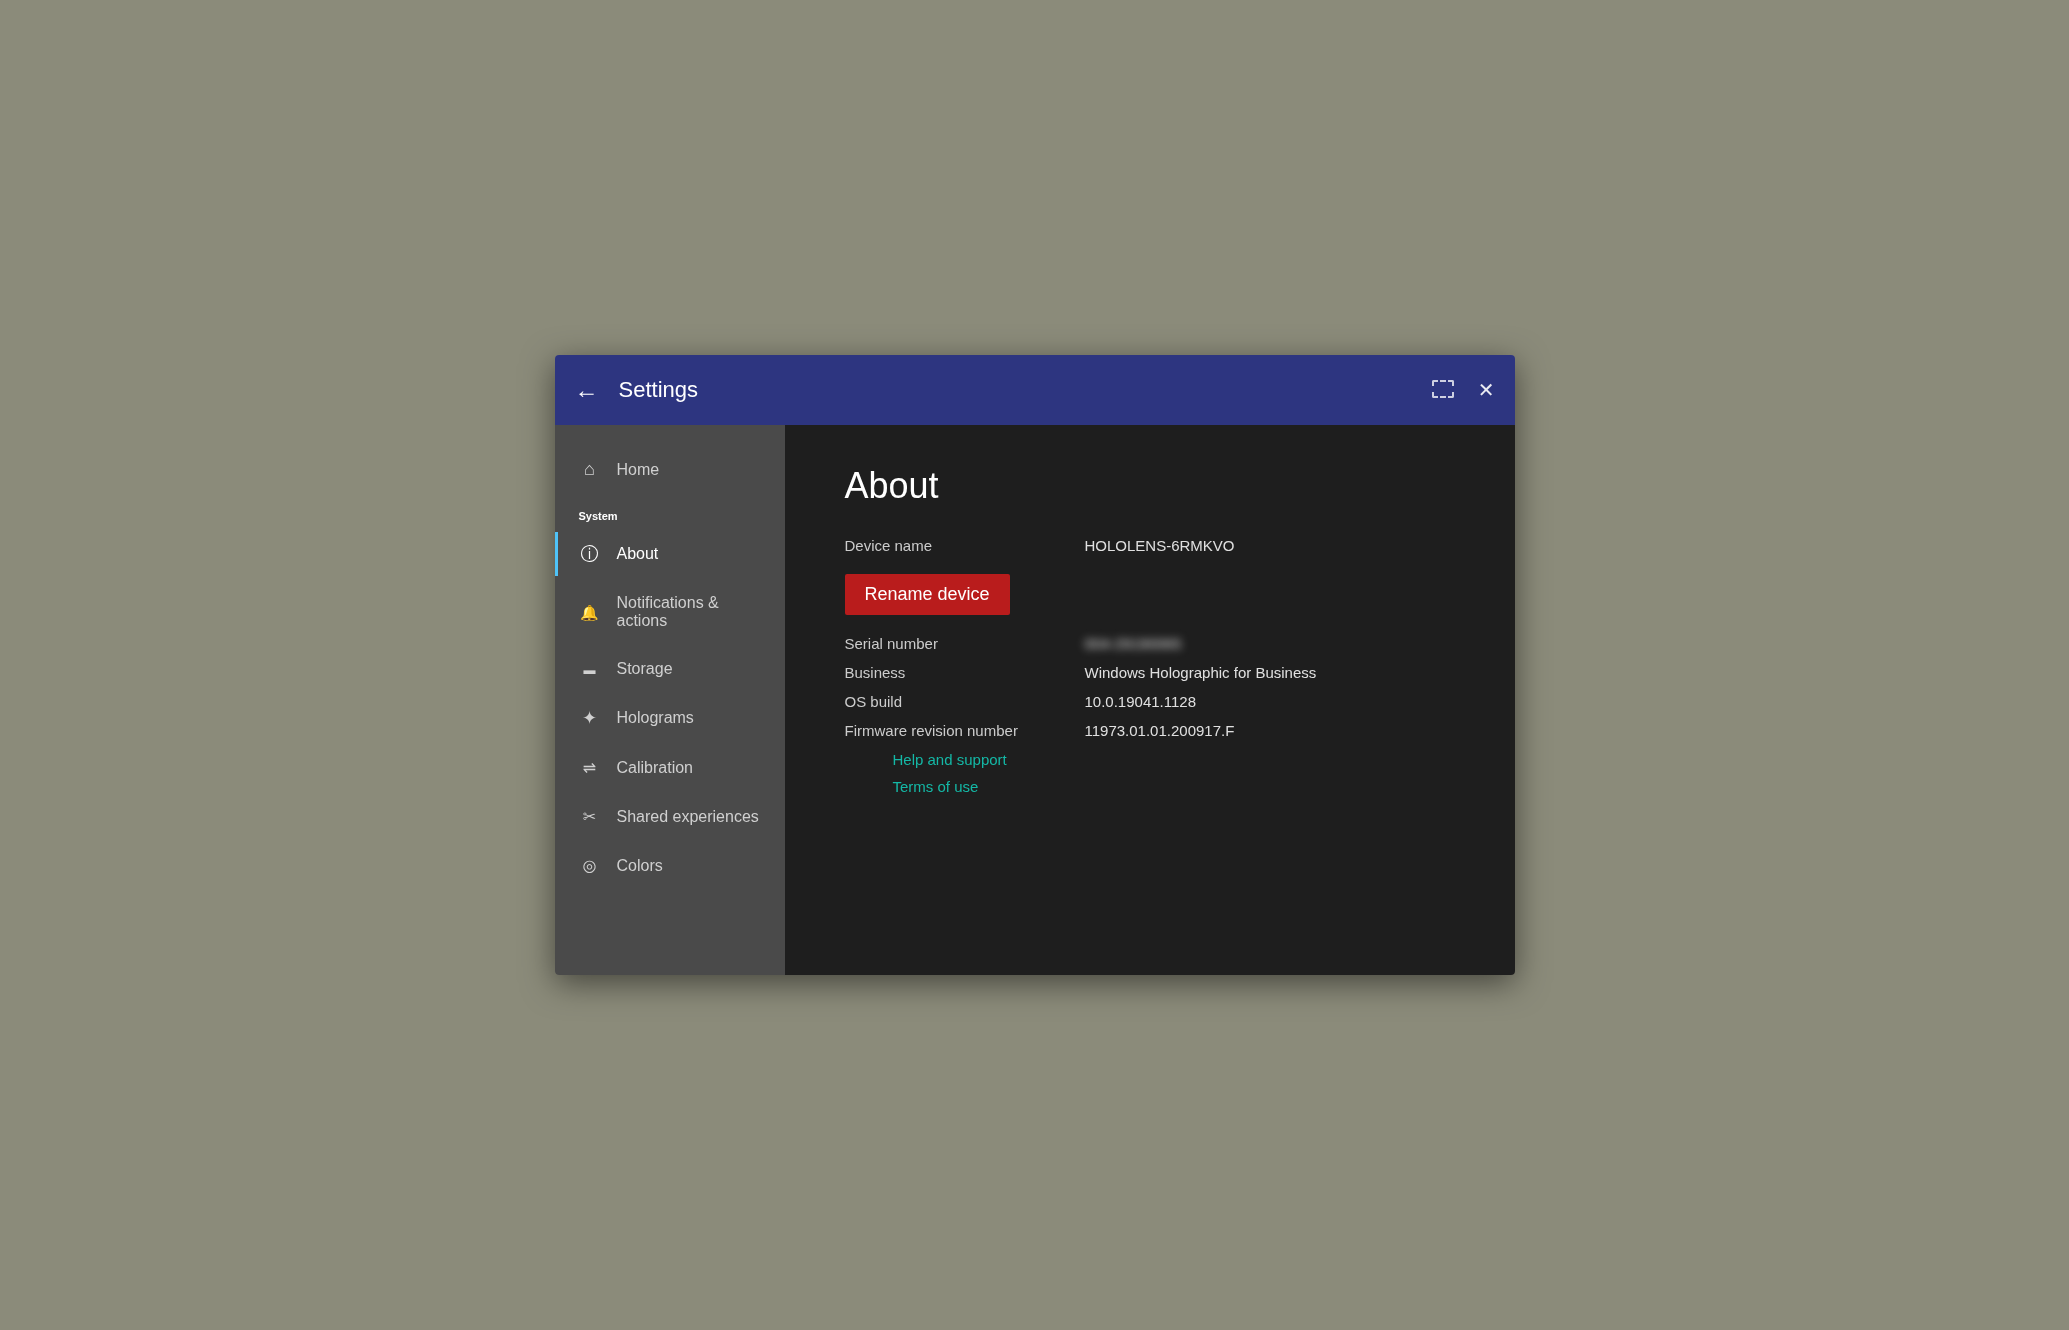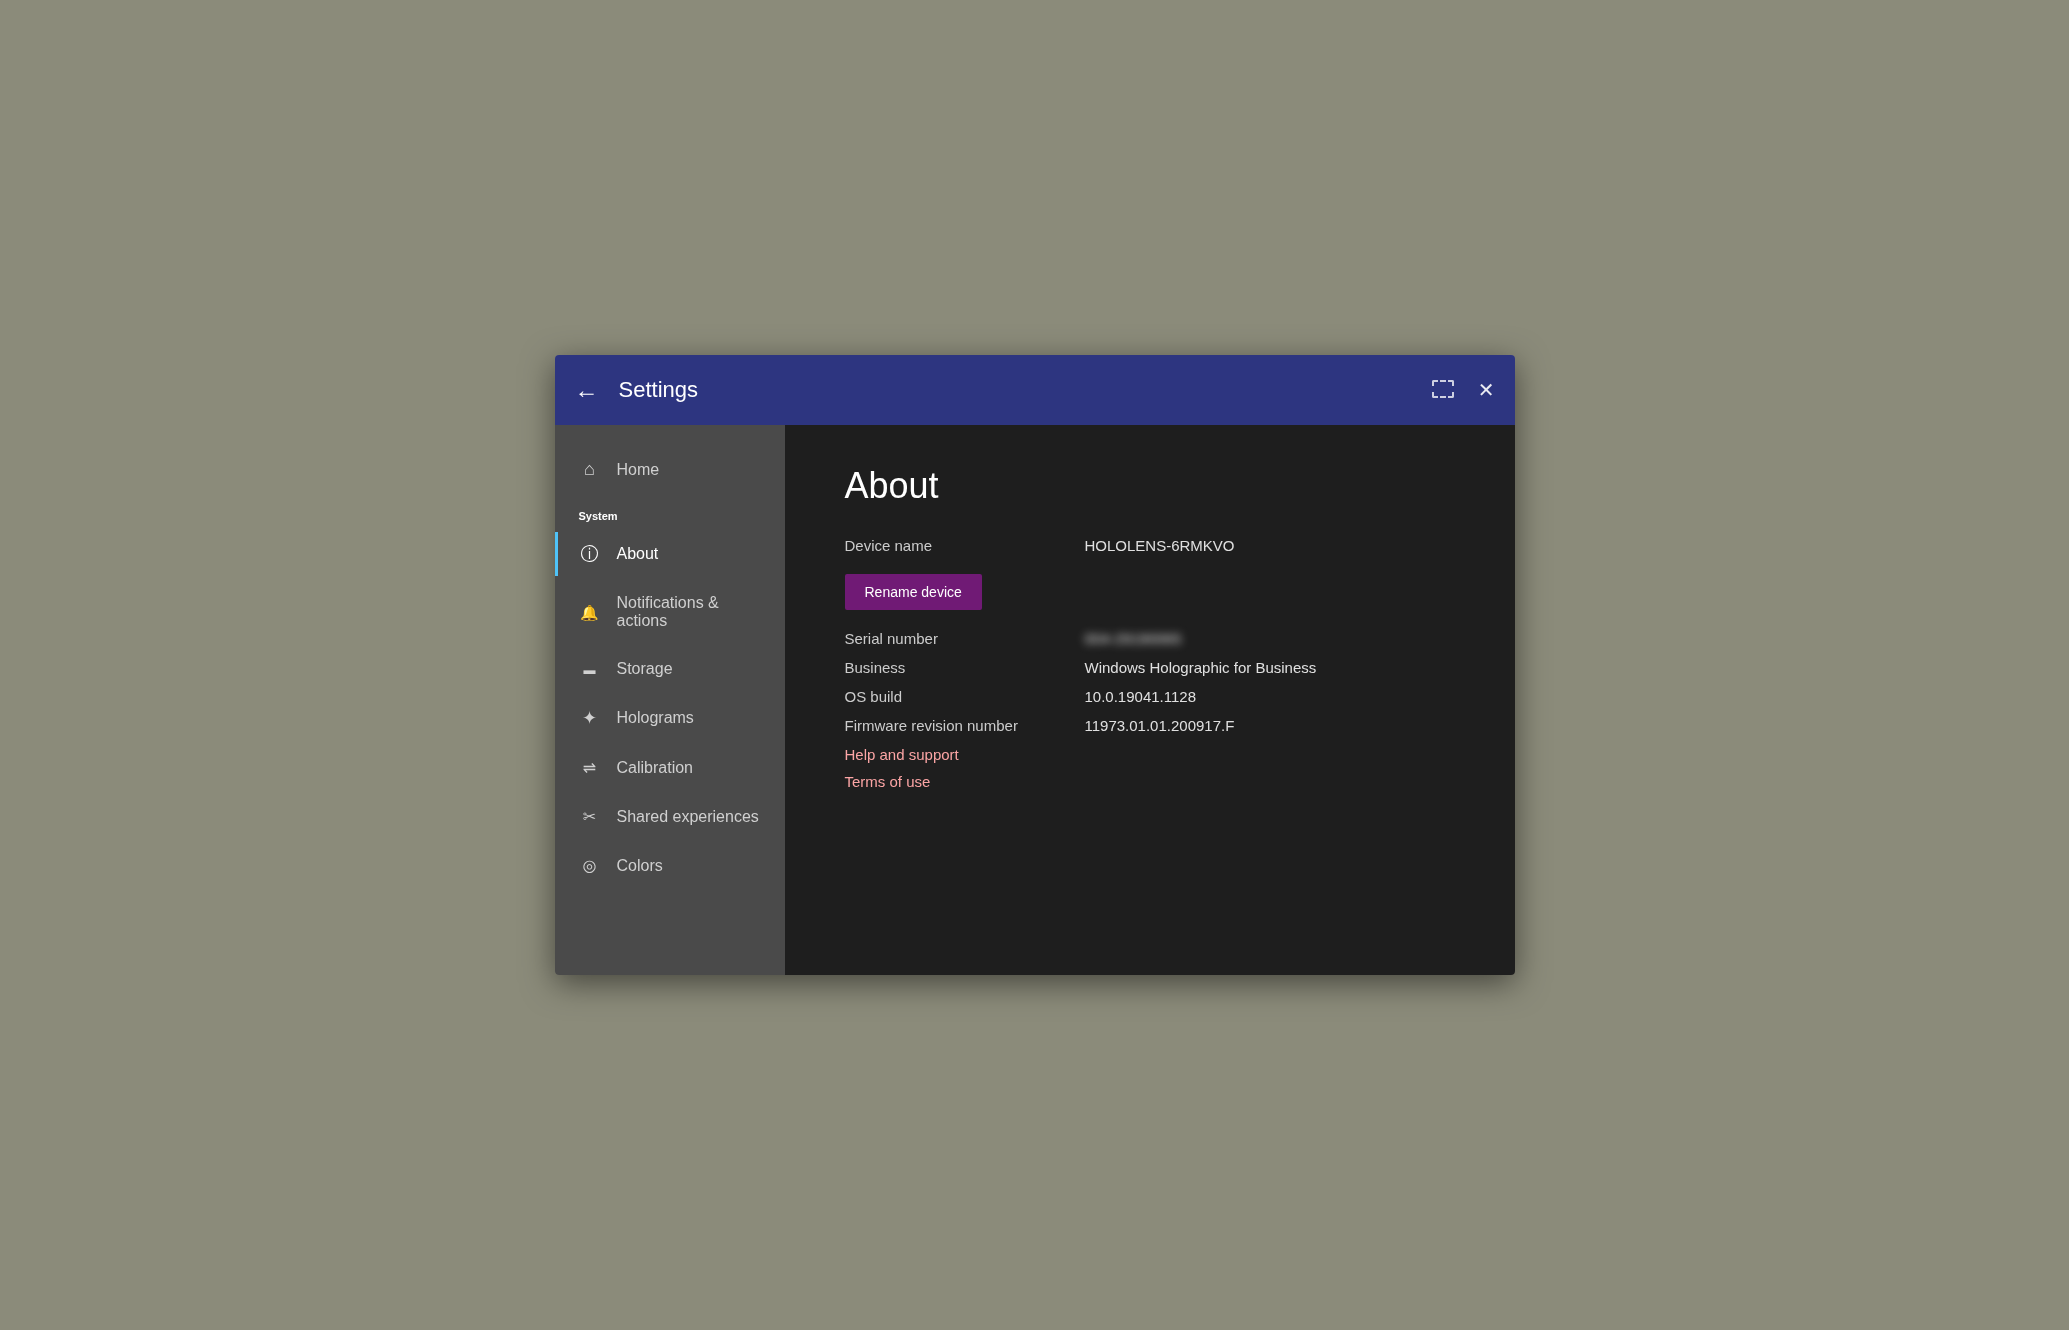--- a/index.html
+++ b/index.html
@@ -153,47 +153,48 @@
       color: #e0e0e0;
       font-size: 15px;
     }
 
     .info-value.blurred {
       filter: blur(4px);
       user-select: none;
     }
 
     .rename-btn {
-      background: #701a75;
+      background: #b91c1c;
       border: none;
       color: white;
       padding: 10px 20px;
-      font-size: 14px;
+      font-size: 18px;
       cursor: pointer;
       border-radius: 2px;
       margin-top: 8px;
       margin-bottom: 20px;
       text-align: right;
     }
 
     .section-title {
       font-size: 26px;
       font-weight: 300;
       color: white;
       margin-top: 24px;
       margin-bottom: 18px;
     }
 
     .link-item {
-      color: #fca5a5;
+      color: #14b8a6;
       font-size: 15px;
       cursor: pointer;
       text-decoration: none;
       display: block;
       margin-bottom: 10px;
+      margin-left: 48px;
     }
 
     
     .icon-home::before { content: '⌂'; }
     .icon-info::before { content: 'ⓘ'; font-style: normal; }
     .icon-bell::before { content: '🔔'; font-size: 15px; }
     .icon-storage::before { content: '▬'; font-size: 12px; }
     .icon-holograms::before { content: '✦'; }
     .icon-calibration::before { content: '⇌'; font-size: 16px; }
     .icon-shared::before { content: '✂'; font-size: 16px; }

